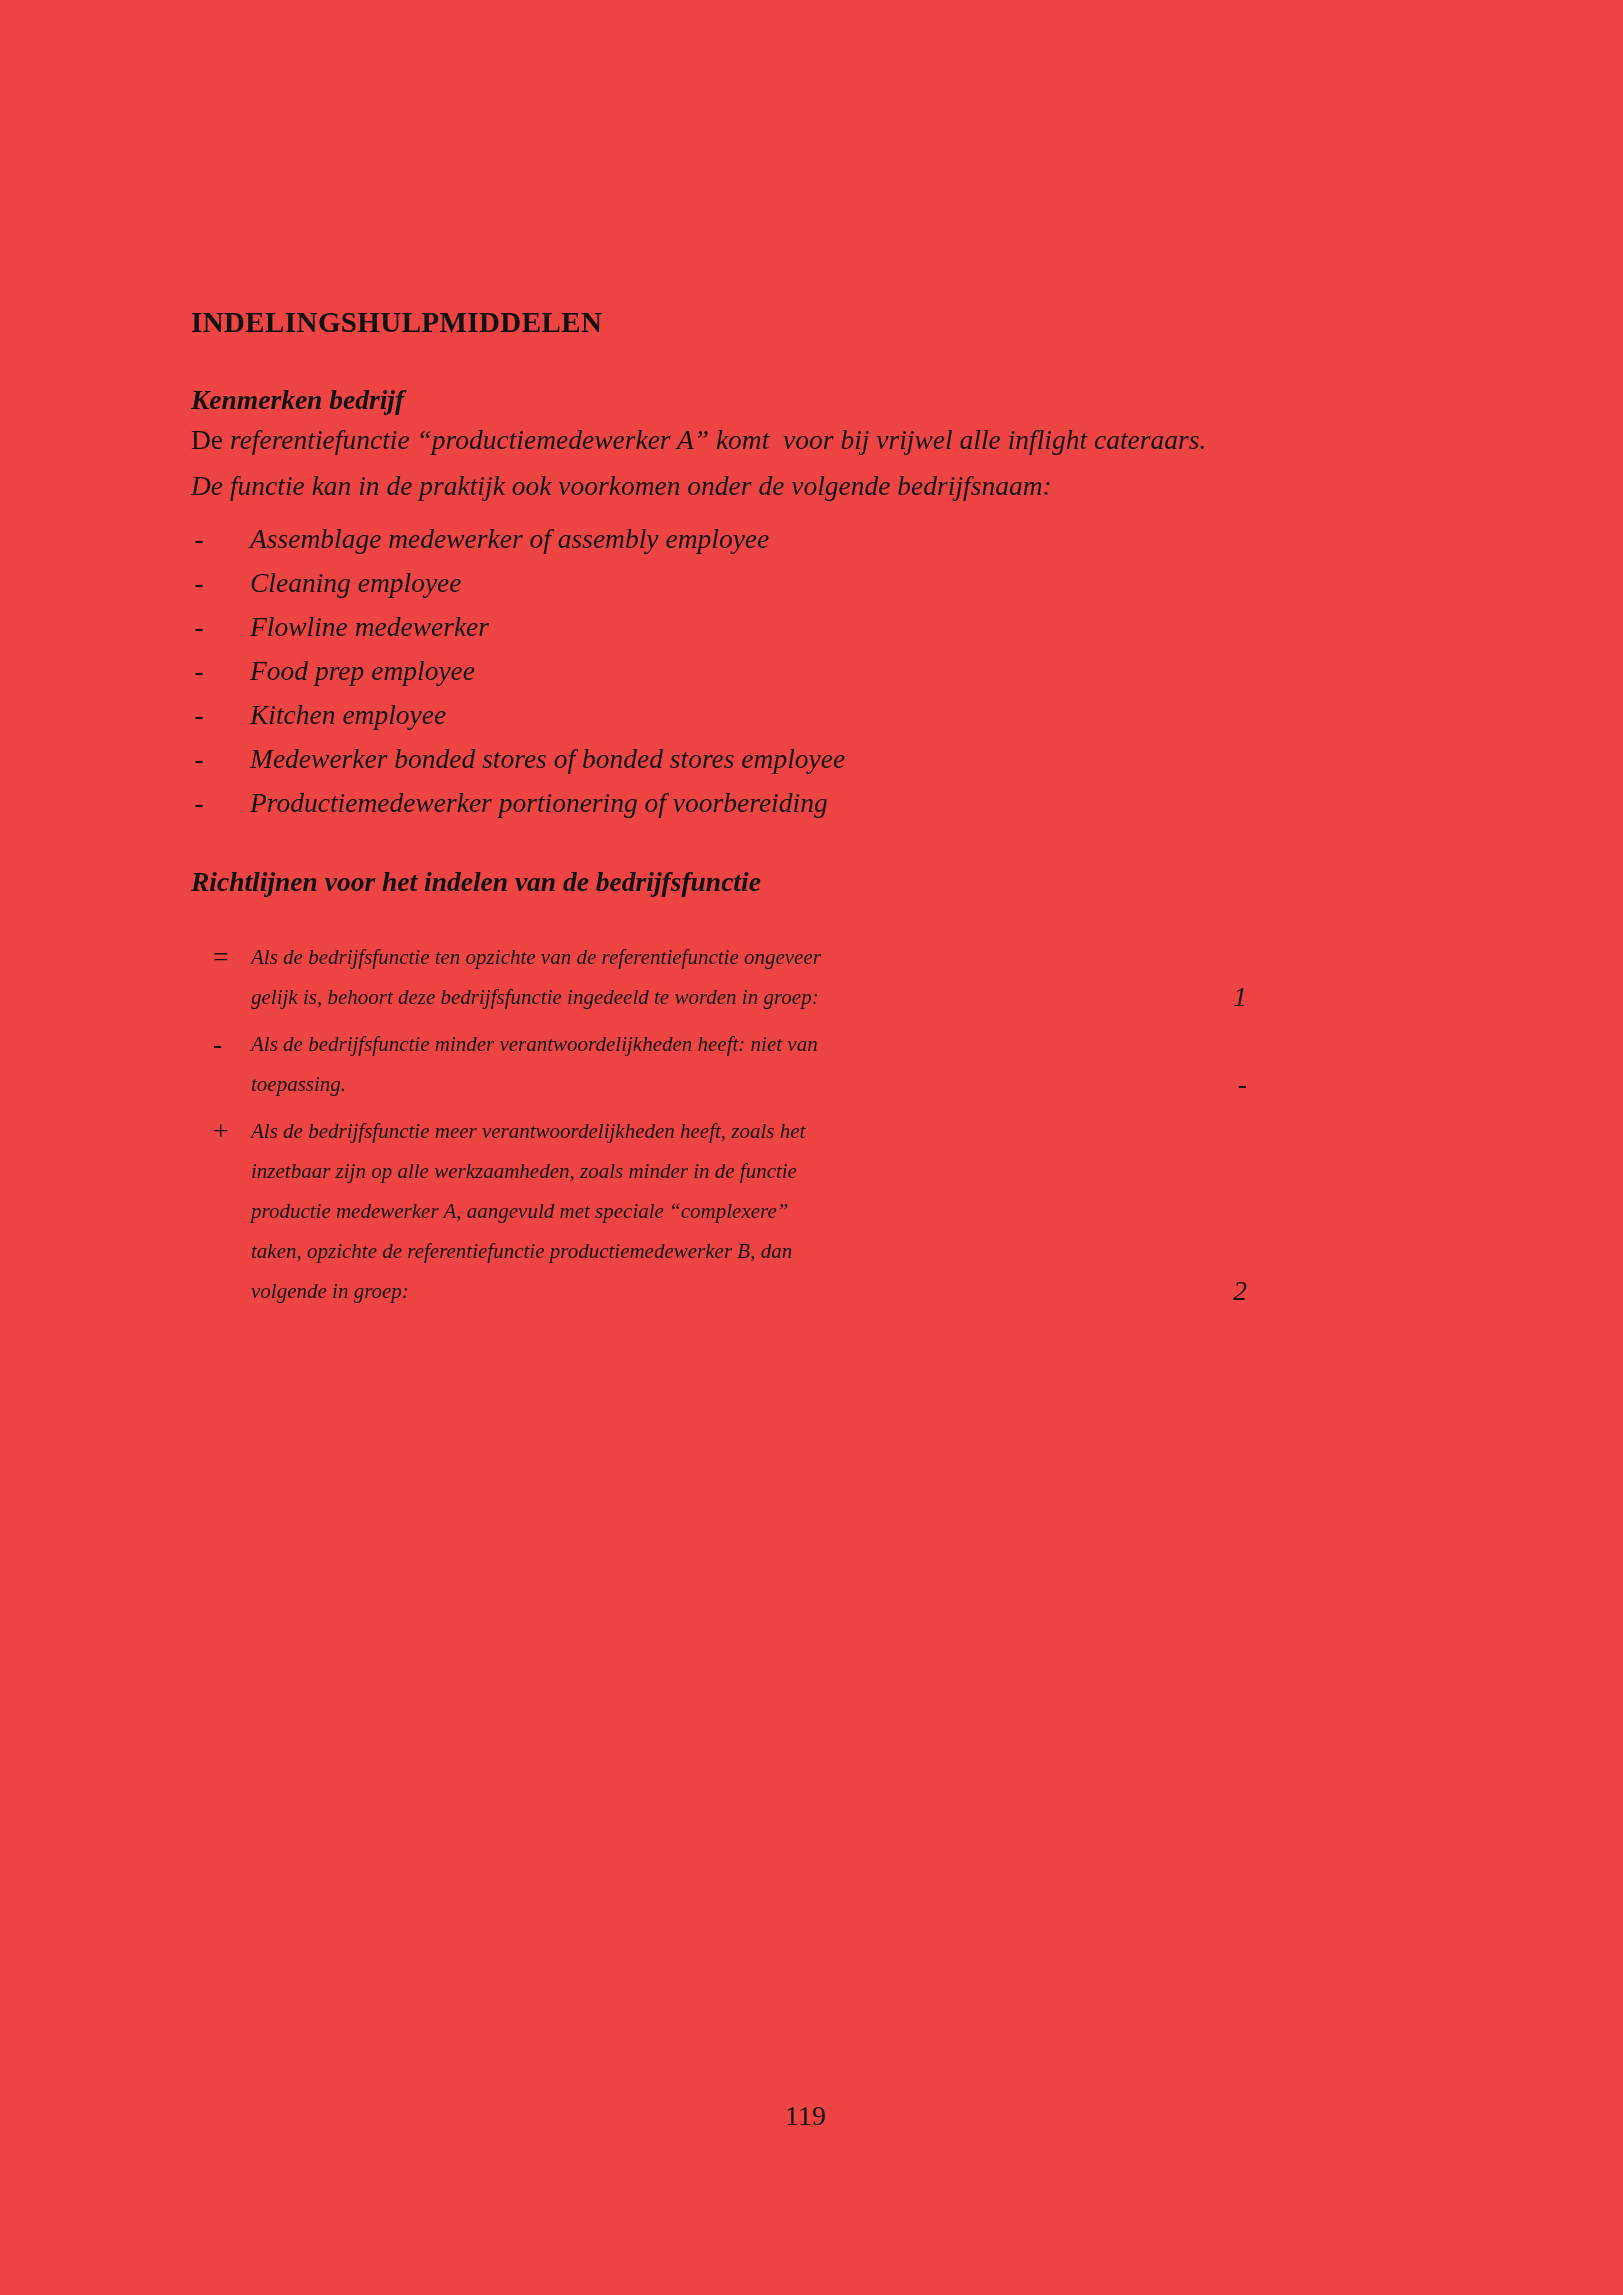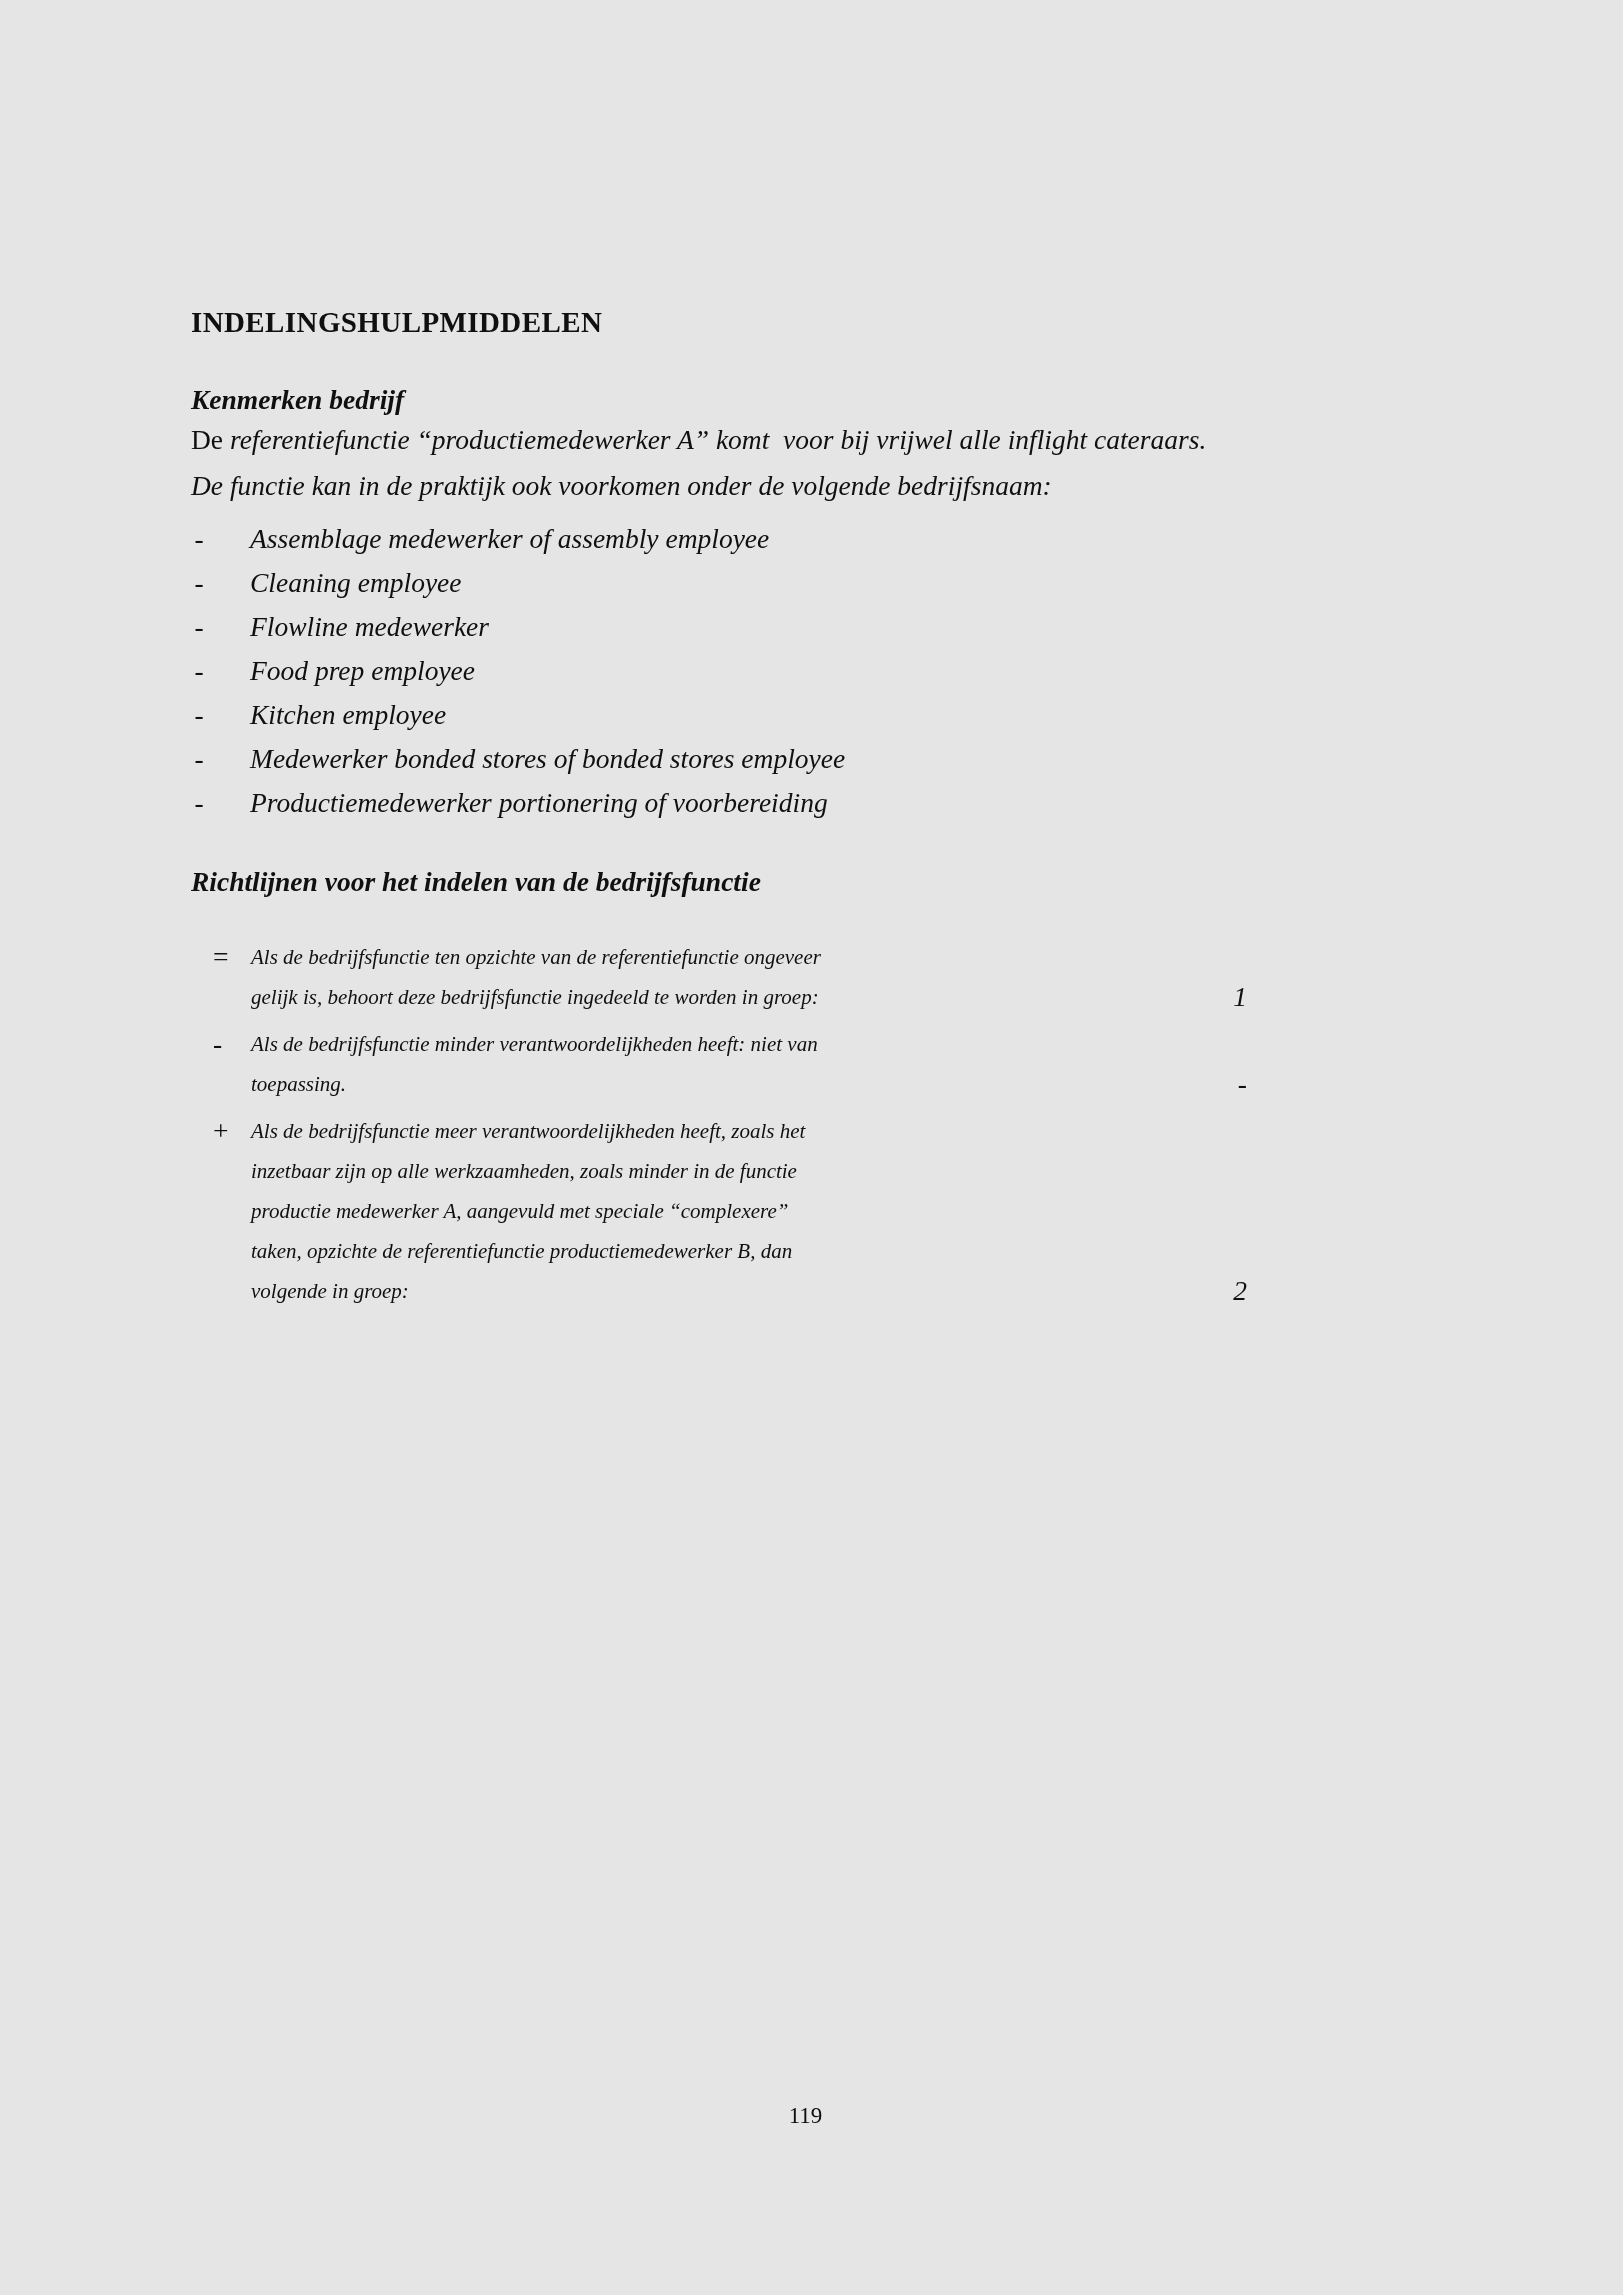--- a/index.html
+++ b/index.html
@@ -4,21 +4,21 @@
 <style>
   html, body {
     margin: 0;
     padding: 0;
     background: #ffffff;
   }
   .page {
     position: relative;
     width: 1623px;
     height: 2295px;
-    background: #e5e5e5;
+    background: #ef4444;
     color: #101010;
     font-family: "Liberation Serif", "DejaVu Serif", serif;
     overflow: hidden;
   }
   .content {
     position: absolute;
     left: 191px;
     top: 305px;
     width: 1118px;
   }
@@ -87,21 +87,21 @@
     font-style: italic;
     line-height: 40px;
     white-space: pre;
   }
   .page-number {
     position: absolute;
     left: 0;
     right: 12px;
     top: 2100px;
     text-align: center;
-    font-size: 23px;
+    font-size: 28px;
     line-height: 32px;
   }
 </style>
 </head>
 <body>
 
 <div class="page">
   <div class="content">
 
     <div class="doc-title">INDELINGSHULPMIDDELEN</div>

